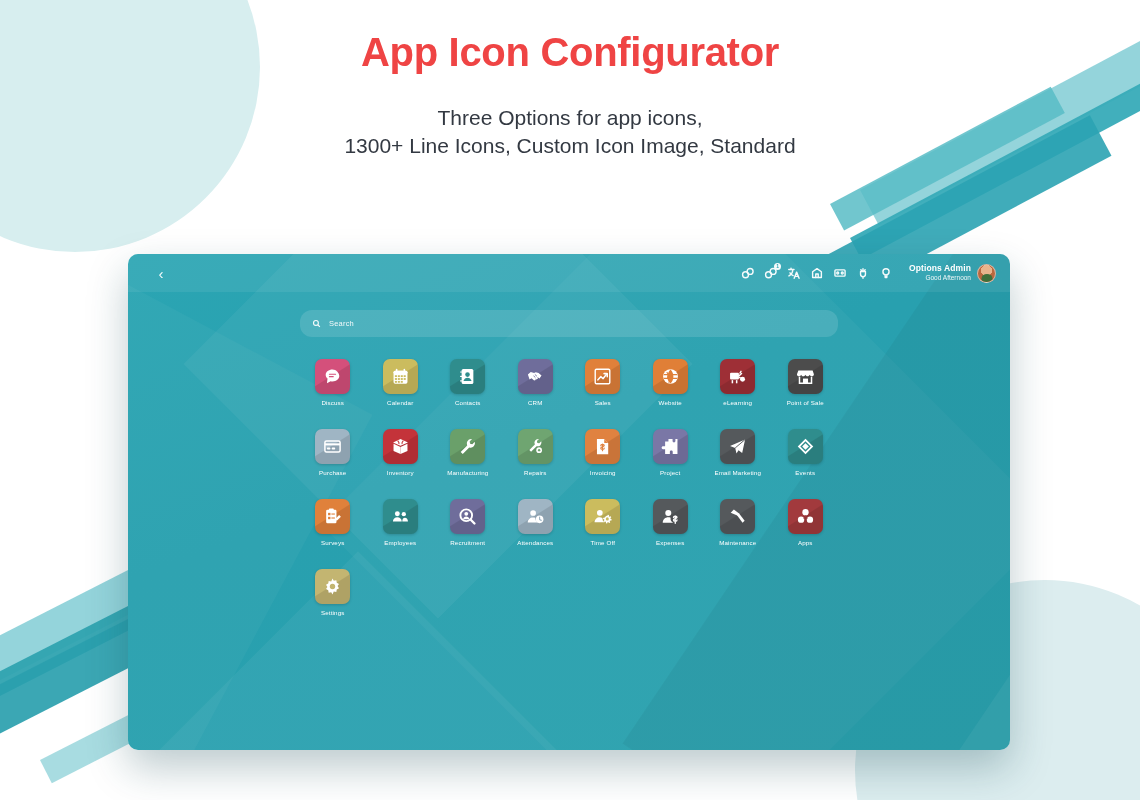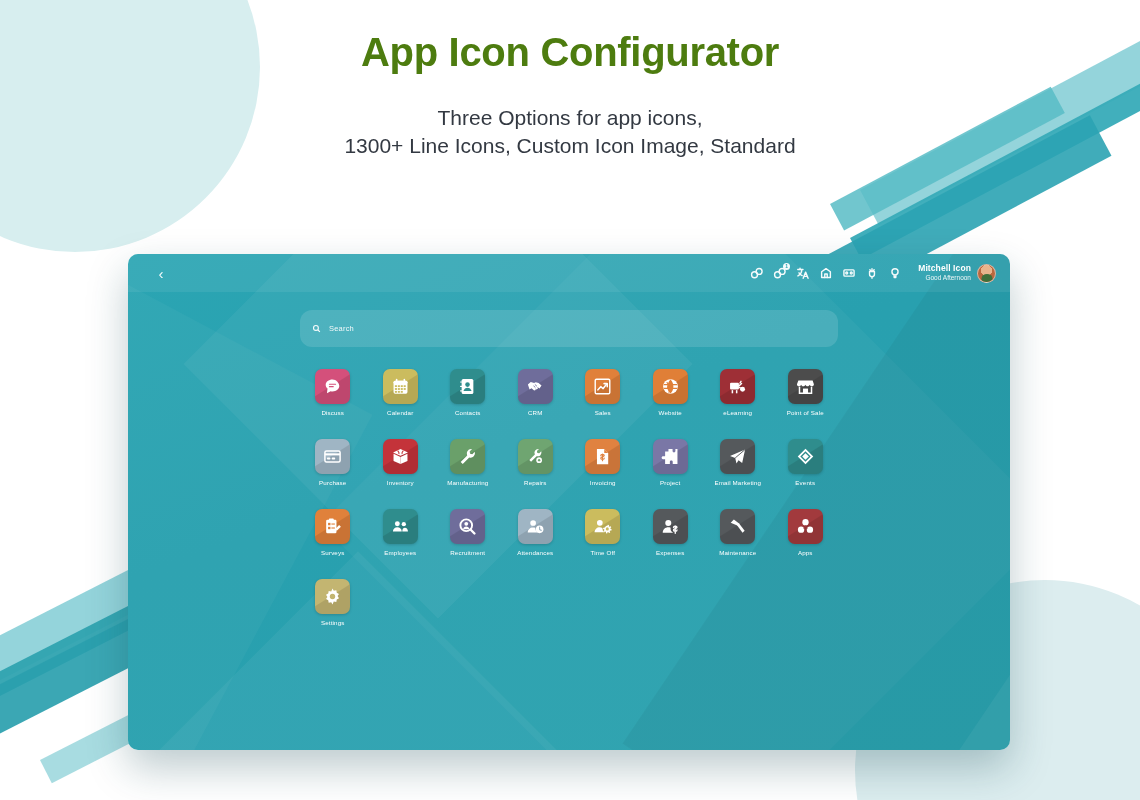--- a/index.html
+++ b/index.html
@@ -30,21 +30,21 @@
   
   .sl-wrap{position:absolute;left:-70px;bottom:-10px;width:400px;height:200px;}
   .sl1{left:-10px;top:66px;width:420px;height:40px;background:#8ed2d9;opacity:.95;transform:rotate(-27deg);}
   .sl2{left:-14px;top:104px;width:420px;height:22px;background:#2fa3b0;opacity:.95;transform:rotate(-27deg);}
   .sl3{left:-20px;top:120px;width:420px;height:44px;background:#2aa0ae;opacity:.92;transform:rotate(-27deg);}
   .sl4{left:110px;top:150px;width:250px;height:26px;background:#9ed8de;opacity:.9;transform:rotate(-27deg);}
 
   
   .page-title{
     position:absolute;left:0;right:0;top:30px;text-align:center;
-    font-size:40px;font-weight:bold;color:#4d7c0f;letter-spacing:-.3px;
+    font-size:40px;font-weight:bold;color:#ef4444;letter-spacing:-.3px;
   }
   .page-subtitle{
     position:absolute;left:0;right:0;top:104px;text-align:center;
     font-size:21px;line-height:28px;color:#333942;font-weight:400;
   }
   .page-subtitle .l2{display:block;}
 
   
   .window{
     position:absolute;left:128px;top:254px;width:882px;height:496px;
@@ -87,21 +87,21 @@
     border:1px solid rgba(255,255,255,.5);position:relative;flex:none;
   }
   .avatar::after{
     content:"";position:absolute;left:50%;top:56%;width:11px;height:9px;
     transform:translateX(-50%);border-radius:50% 50% 40% 40%;background:#3f6f3a;
   }
 
   
   .search-wrap{position:relative;padding:18px 0 0 0;display:flex;justify-content:center;}
   .search-bar{
-    width:514px;height:37px;border-radius:12px;
+    width:514px;height:27px;border-radius:12px;
     background:rgba(255,255,255,.13);
     display:flex;align-items:center;padding:0 12px;gap:8px;cursor:text;
   }
   .search-bar svg{width:9px;height:9px;stroke:#fff;stroke-width:2;fill:none;flex:none;opacity:.95;}
   .search-ph{color:rgba(255,255,255,.92);font-size:7.5px;letter-spacing:.2px;}
 
   
   .grid{
     position:relative;margin:22px auto 0;width:540px;
     display:grid;grid-template-columns:repeat(8,1fr);row-gap:23px;
@@ -208,21 +208,21 @@
 
       <span class="tray-ico">
         <svg viewBox="0 0 16 16">
             <circle cx="8" cy="6.6" r="3.5"></circle>
             <path d="M6.6 11.4h2.8M7 13.2h2"></path>
           </svg>
       </span>
 
       <div class="user-block">
         <div class="user-text">
-          <div class="user-name">Mitchell Icon</div>
+          <div class="user-name">Options Admin</div>
           <div class="user-greet">Good Afternoon</div>
         </div>
         <div class="avatar"></div>
       </div>
     </div>
   </div>
 
   <div class="search-wrap">
     <div class="search-bar">
       <svg viewBox="0 0 16 16">

